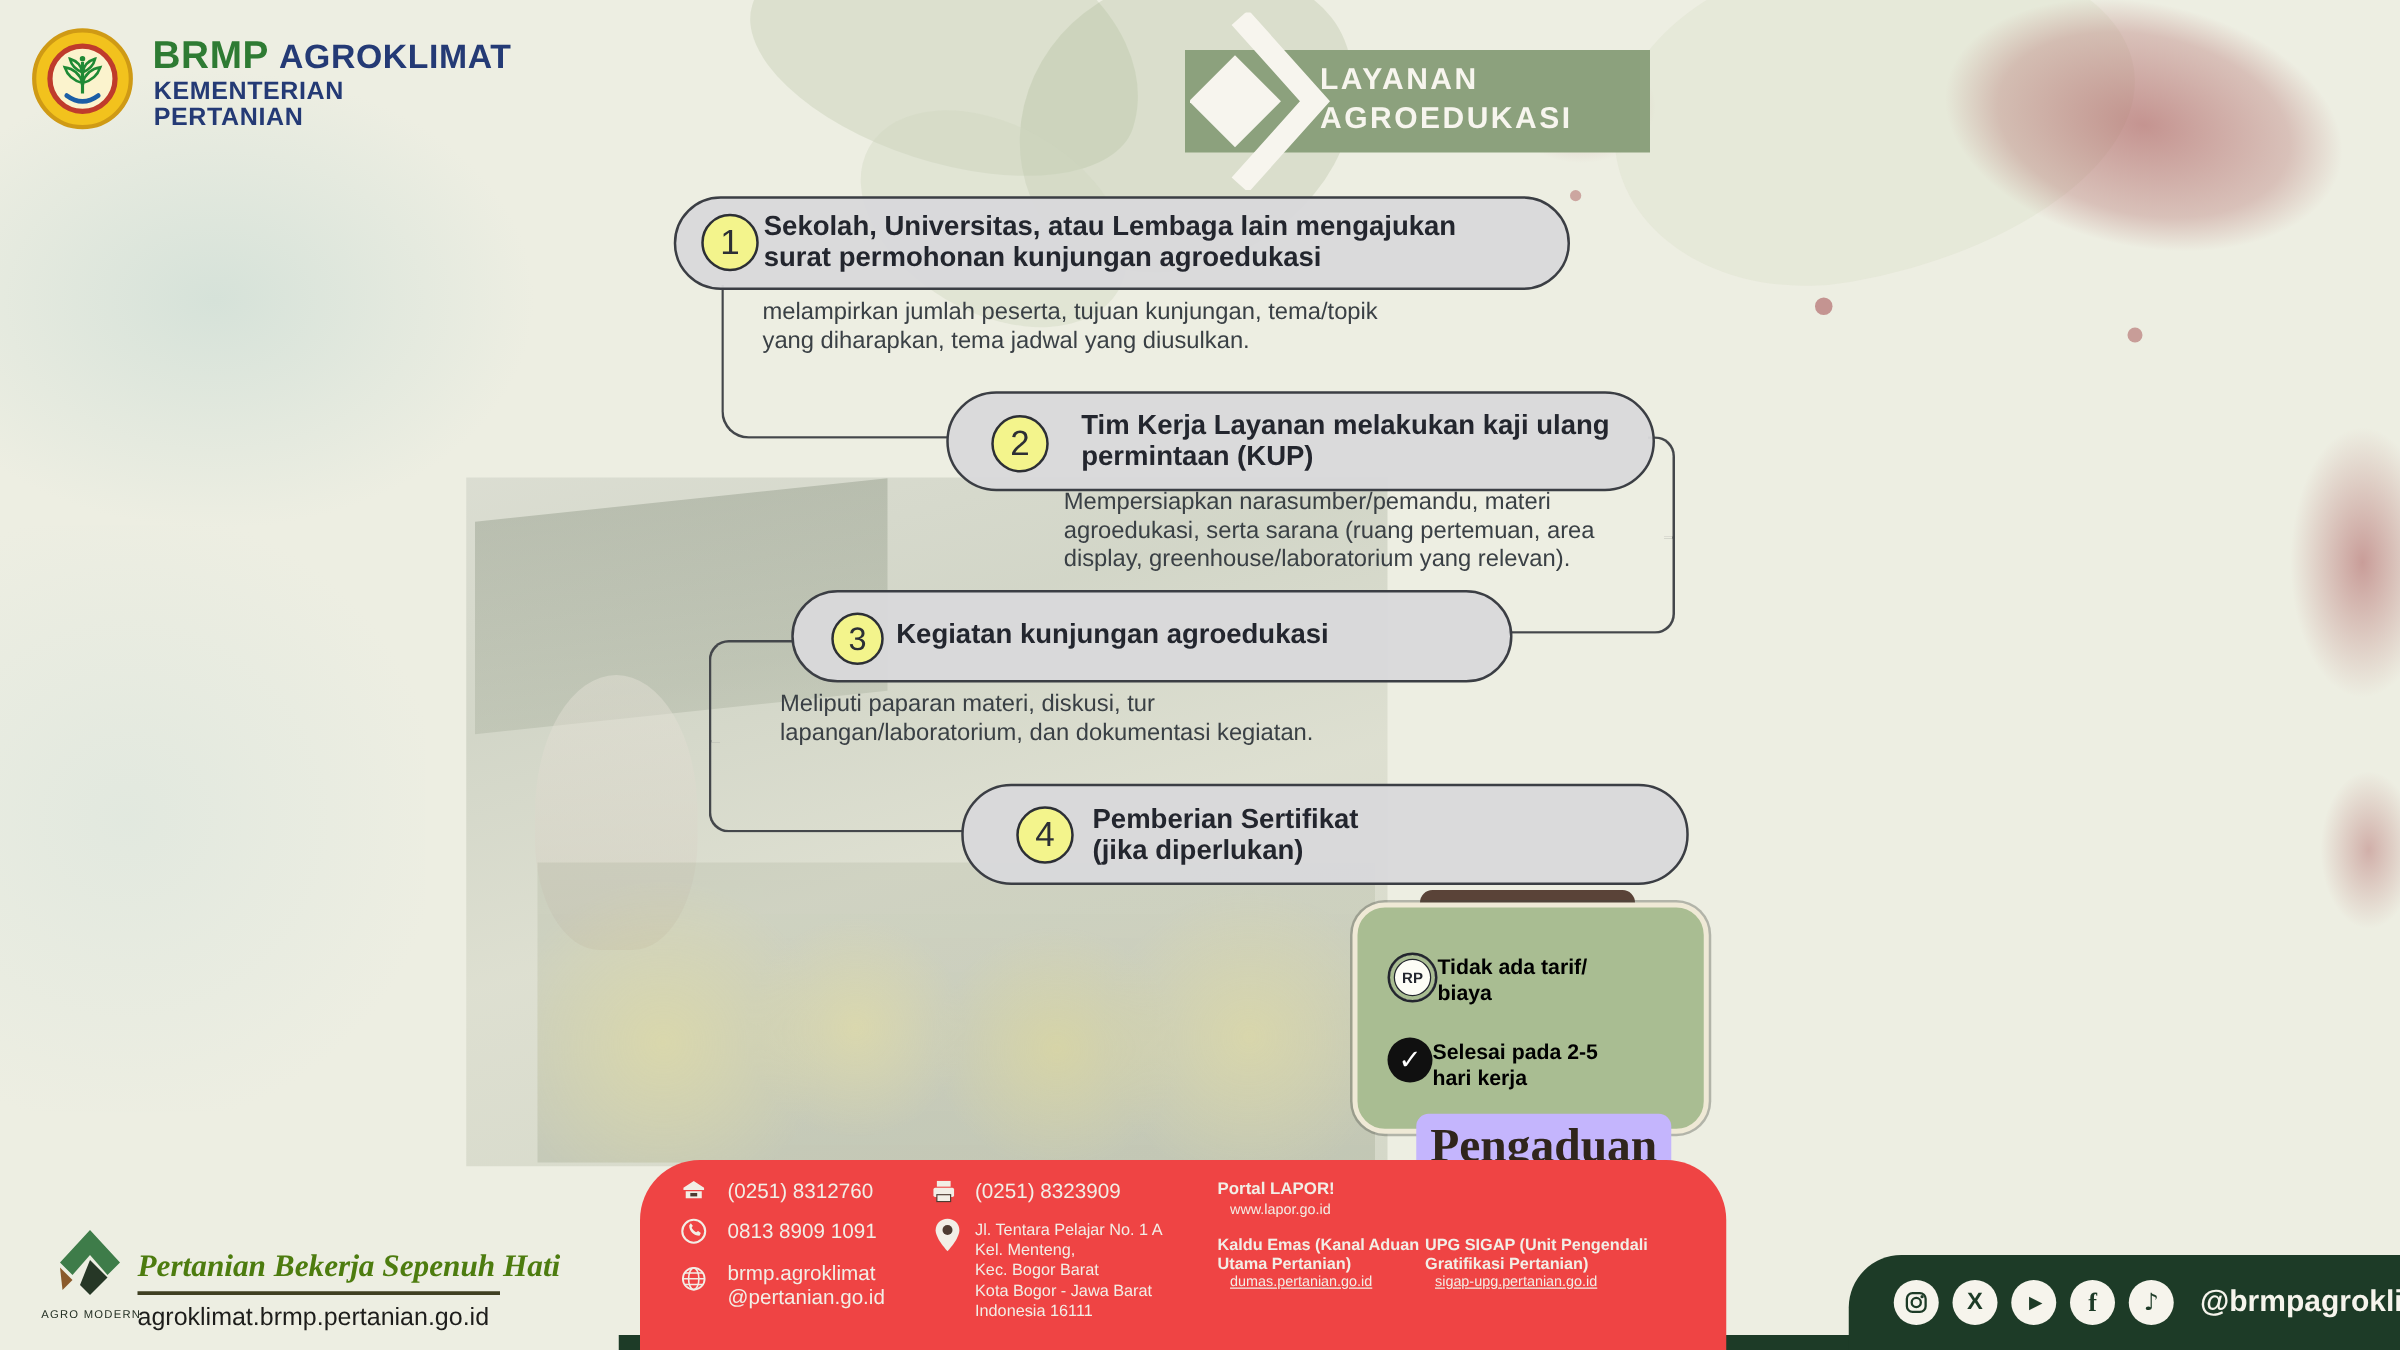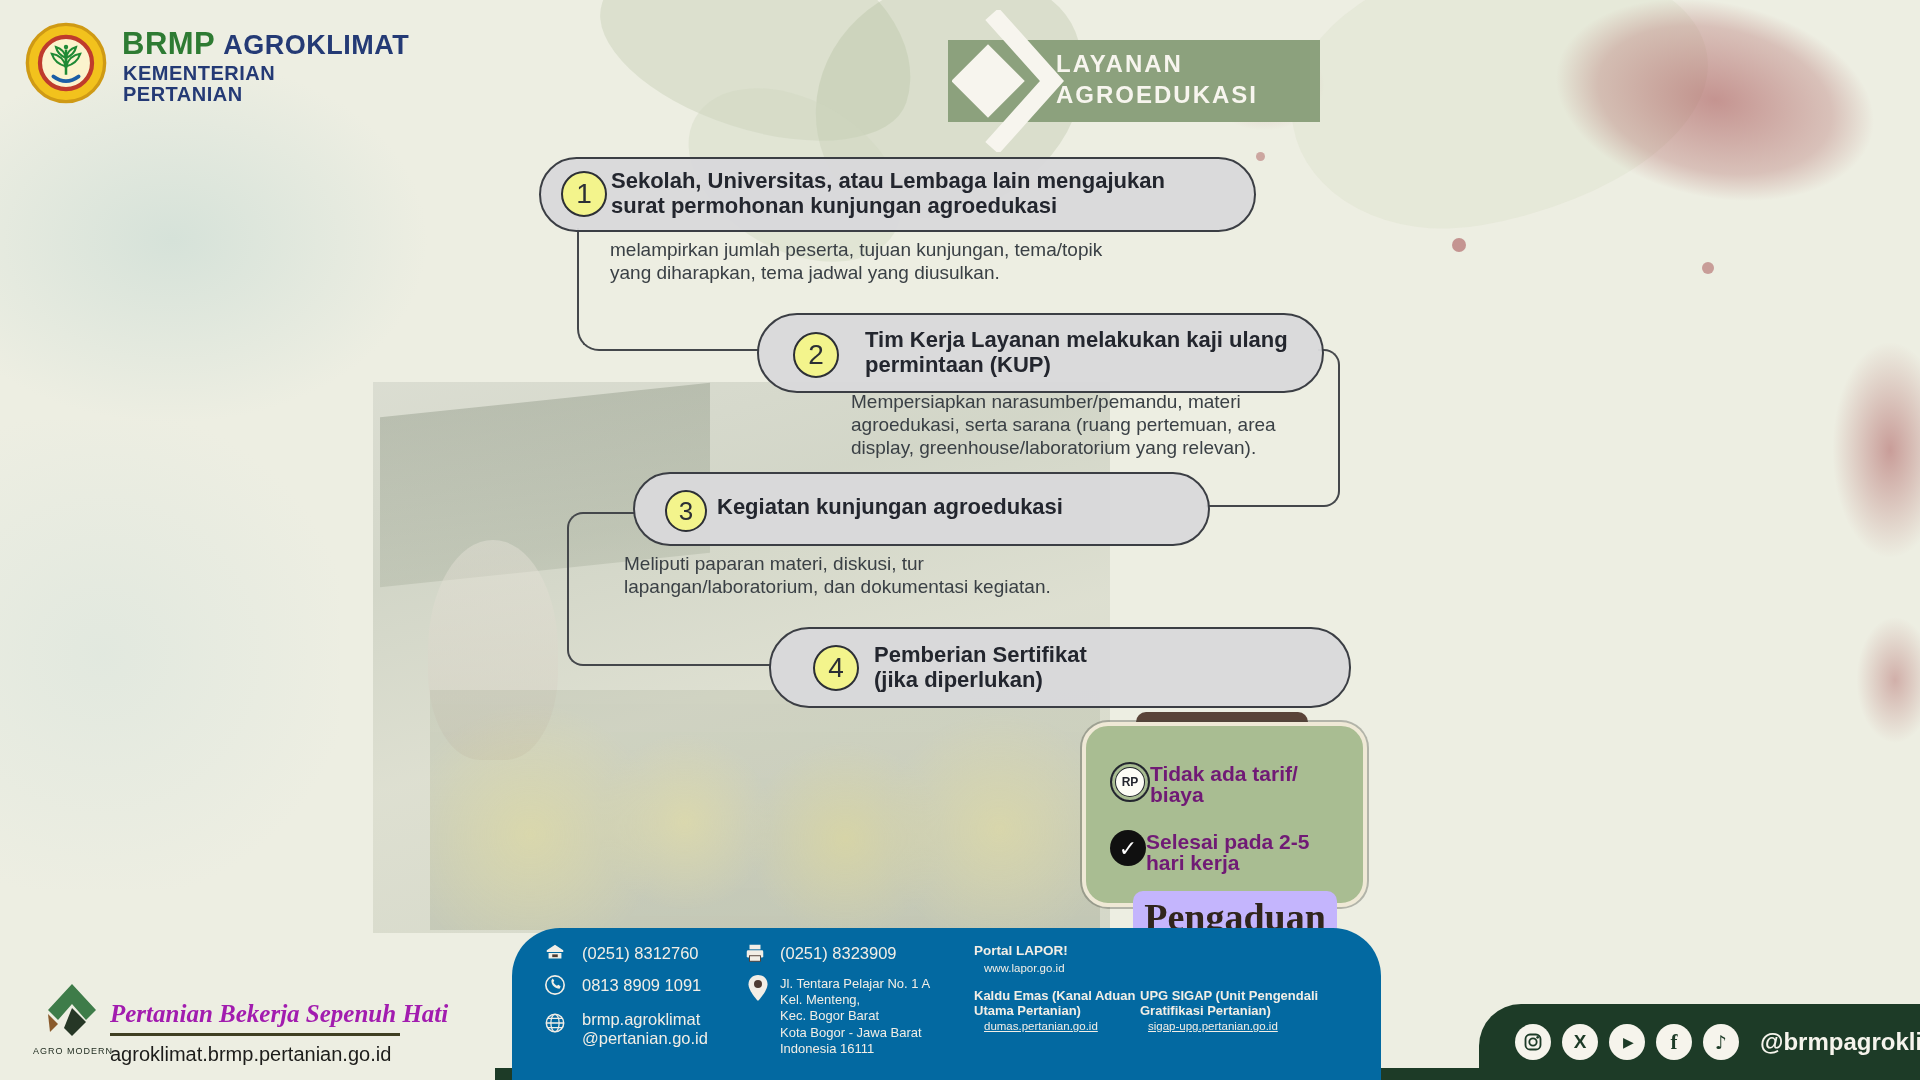--- a/index.html
+++ b/index.html
@@ -30,36 +30,36 @@
   .panel-tab{position:absolute;left:1136px;top:712px;width:172px;height:34px;background:#5a4338;
     border-radius:10px 10px 0 0;z-index:5;}
   .panel-row{position:absolute;display:flex;align-items:flex-start;}
   .rp-circle{width:36px;height:36px;border-radius:50%;background:#fdfdf6;border:2px solid #23262e;
     box-shadow:inset 0 0 0 3px #a9bd92, inset 0 0 0 4px #23262e;
     display:flex;align-items:center;justify-content:center;
     font-size:12px;font-weight:700;color:#23262e;flex:0 0 auto;}
   .check-circle{width:36px;height:36px;border-radius:50%;background:#101010;color:#fff;
     display:flex;align-items:center;justify-content:center;font-size:22px;font-weight:700;
     font-family:"DejaVu Sans",sans-serif;flex:0 0 auto;}
-  .panel-text{color:#701a75;font-size:21px;line-height:21px;font-weight:700;padding-top:1px;}
+  .panel-text{color:#000000;font-size:17px;line-height:21px;font-weight:700;padding-top:1px;}
   .pengaduan{position:absolute;left:1133px;top:891px;width:204px;height:52px;background:#c4b5fd;
     border-radius:10px;display:flex;align-items:center;justify-content:center;z-index:6;
     font-family:"Liberation Serif",serif;font-size:38px;font-weight:600;color:#30251c;}
   
-  .footer{position:absolute;left:512px;top:928px;width:869px;height:152px;background:#0369a1;
+  .footer{position:absolute;left:512px;top:928px;width:869px;height:152px;background:#ef4444;
     border-radius:48px 48px 0 0;z-index:7;color:#f2eee6;}
   .f-ic{position:absolute;width:22px;height:22px;}
   .f-main{font-size:16.5px;font-weight:400;}
   .f-small{font-size:13px;line-height:16.2px;}
   .f-bold{font-size:13px;line-height:15px;font-weight:700;}
   .f-url{font-size:11.5px;text-decoration:underline;cursor:pointer;}
   .strip{position:absolute;left:495px;top:1068px;width:1425px;height:12px;background:#1d3b27;z-index:1;}
   
   .motto{position:absolute;left:110px;top:1000px;font-family:"Liberation Serif",serif;
-    font-style:italic;font-weight:700;font-size:25px;color:#a21caf;z-index:4;}
+    font-style:italic;font-weight:700;font-size:25px;color:#4d7c0f;z-index:4;}
   .motto-line{position:absolute;left:110px;top:1033px;width:290px;height:3px;background:#3f3f22;z-index:4;}
   .website{position:absolute;left:110px;top:1043px;font-size:20px;color:#1d1d1b;z-index:4;}
   .agro-caption{position:absolute;left:28px;top:1046px;width:90px;text-align:center;
     font-size:9px;font-weight:400;letter-spacing:1px;color:#1e2a1e;z-index:4;}
   
   .social{position:absolute;left:1479px;top:1004px;width:441px;height:76px;background:#1d3b27;
     border-top-left-radius:42px;display:flex;align-items:center;padding-left:36px;
     box-sizing:border-box;gap:11px;z-index:8;}
   .soc{width:36px;height:36px;border-radius:50%;background:#f6f4ec;color:#1d3b27;
     display:flex;align-items:center;justify-content:center;font-weight:700;cursor:pointer;flex:0 0 auto;}

